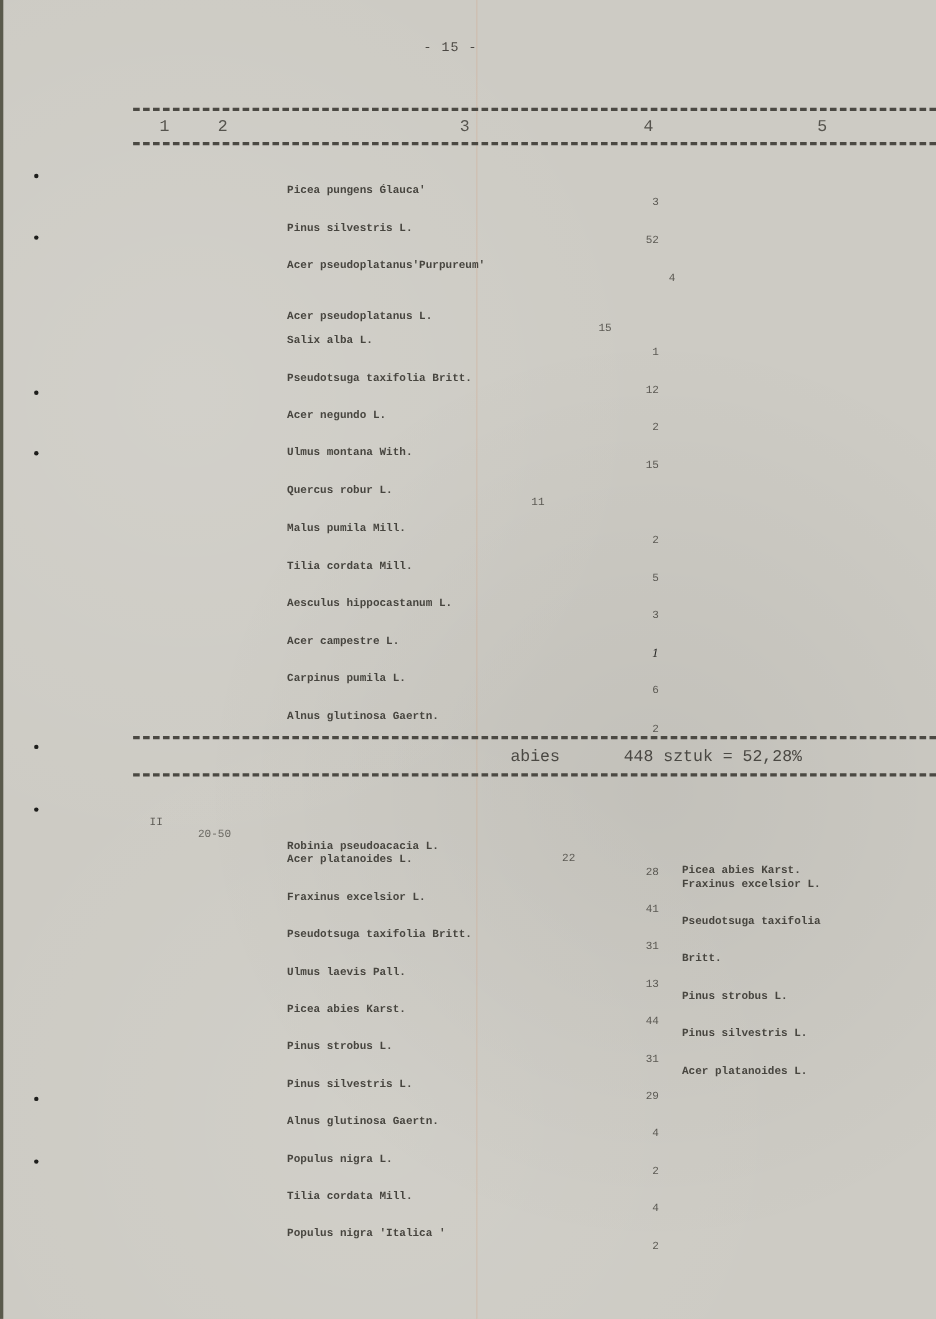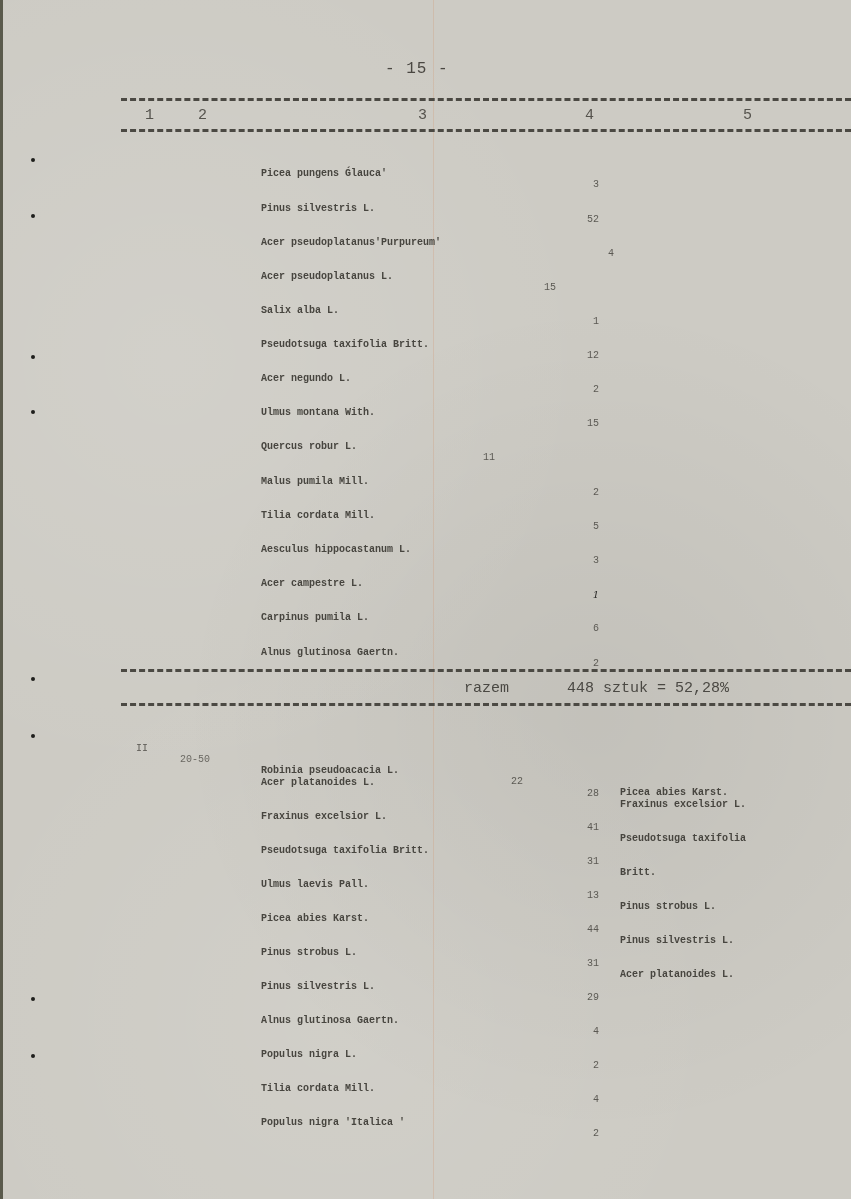--- a/index.html
+++ b/index.html
@@ -28,24 +28,23 @@
     .fold-line {
       position: absolute;
       left: 433px; top: 0;
       width: 1px; height: 1199px;
       background: rgba(210,160,130,0.35);
     }
     .page-number {
       position: absolute;
       left: 385px;
       top: 36px;
-      font-size: 16px;
+      font-size: 12px;
       color: #4a4742;
       letter-spacing: 1px;
-      margin-top: 24px;
     }
     .rule {
       position: absolute;
       left: 121px;
       width: 730px;
       height: 0;
       border-top: 3px dashed #4b4943;
     }
     .col-head {
       position: absolute;
@@ -143,21 +142,21 @@
     <span class="count">3</span>
   </div>
   <div class="row" style="top:192px;left:0;width:851px">
     <span class="species">Pinus silvestris L.</span>
     <span class="count">52</span>
   </div>
   <div class="row" style="top:226px;left:0;width:851px">
     <span class="species">Acer pseudoplatanus'Purpureum'</span>
     <span class="count" style="right:237px">4</span>
   </div>
-  <div class="row" style="top:260px;left:0;width:808px">
+  <div class="row" style="top:272px;left:0;width:808px">
     <span class="species">Acer pseudoplatanus L.</span>
     <span class="count">15</span>
   </div>
   <div class="row" style="top:294px;left:0;width:851px">
     <span class="species">Salix alba L.</span>
     <span class="count">1</span>
   </div>
   <div class="row" style="top:328px;left:0;width:851px">
     <span class="species">Pseudotsuga taxifolia Britt.</span>
     <span class="count">12</span>
@@ -194,21 +193,21 @@
     <span class="species">Carpinus pumila L.</span>
     <span class="count">6</span>
   </div>
   <div class="row" style="top:636px;left:0;width:851px">
     <span class="species">Alnus glutinosa Gaertn.</span>
     <span class="count">2</span>
   </div>
 </div>
 
 <div class="rule" style="top:669px"></div>
-<span class="total" style="left:464px">razem</span>
+<span class="total" style="left:464px">abies</span>
 <span class="total" style="left:567px">448 sztuk = 52,28%</span>
 <div class="rule" style="top:703px"></div>
 
 <div>
   <div class="row" style="top:732px;left:0;width:775px">
     <span class="class-label">II</span>
     <span class="range-label">20-50</span>
     <span class="species">Robinia pseudoacacia L.</span>
     <span class="count">22</span>
     <span class="remark">Picea abies Karst.</span>

